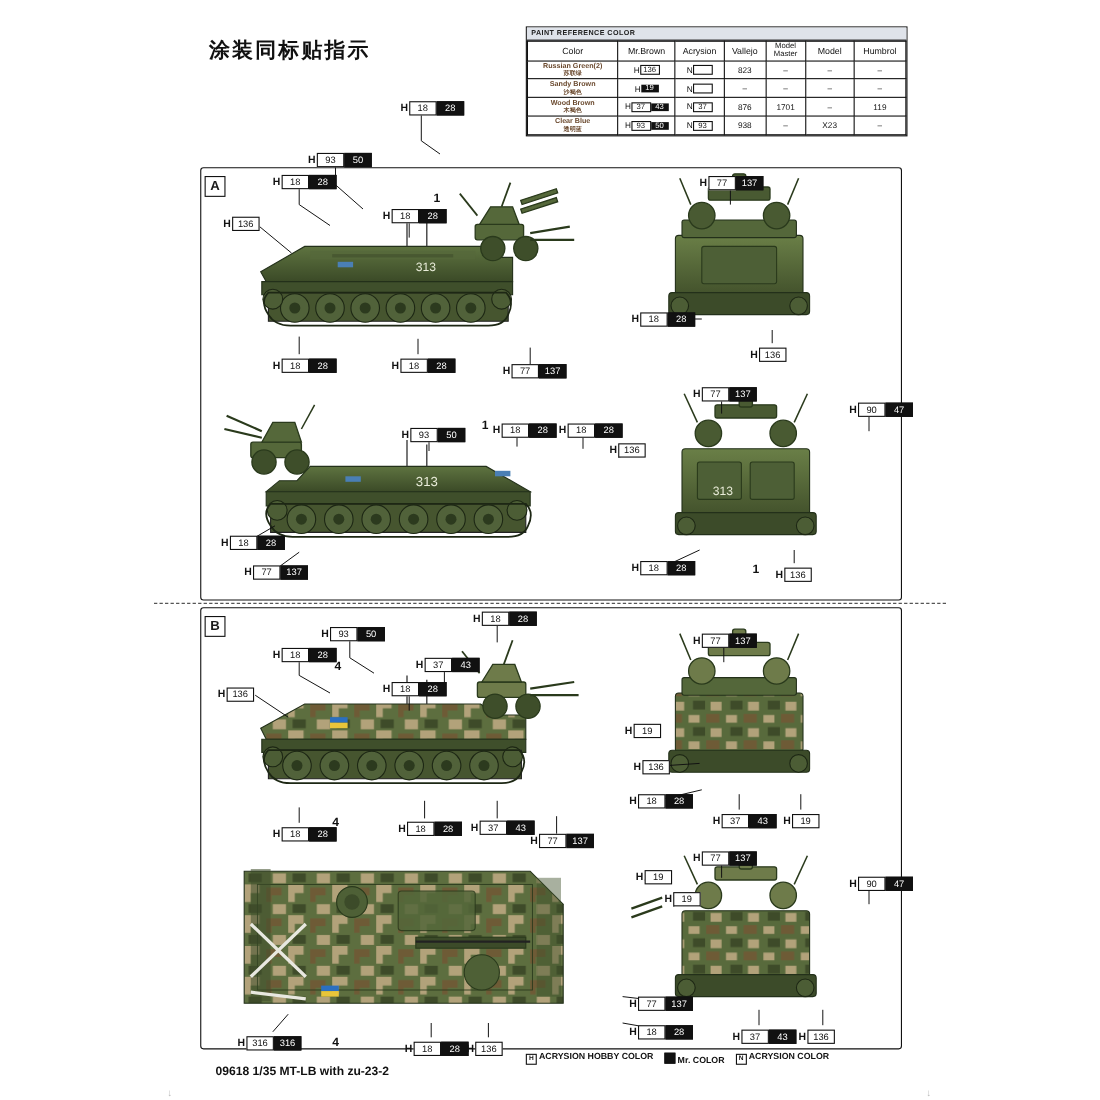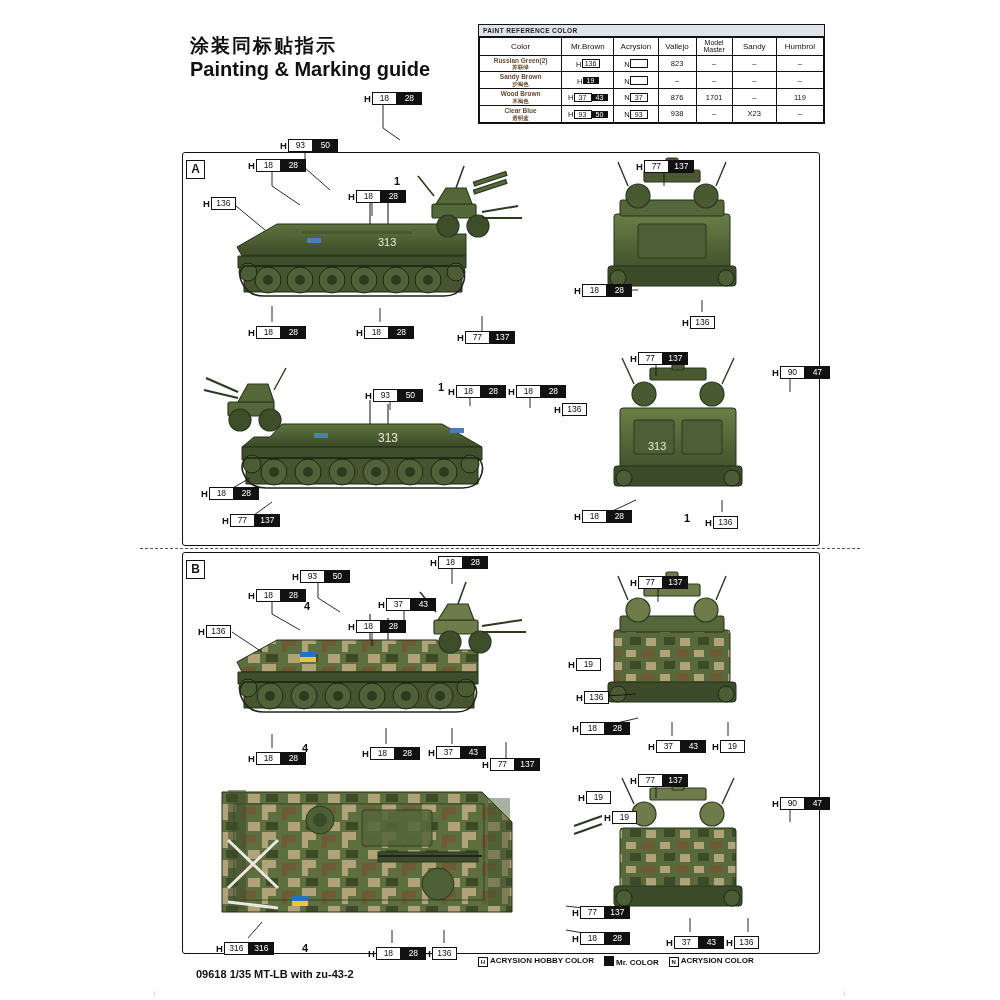--- a/index.html
+++ b/index.html
@@ -50,42 +50,41 @@
   .corner{position:absolute;color:#bbb;font-size:9px;}
   svg{display:block;}
   .art{position:absolute;}
 </style>
 </head>
 <body>
 
 <div class="page">
 
   <div class="title-cn">涂装同标贴指示</div>
-  <div class="title-en">Painting &amp; Marking guide</div>
 
   <div class="paint-table">
     <div class="paint-head">PAINT  REFERENCE  COLOR</div>
     <table class="pt">
       <colgroup>
         <col style="width:82px">
           <col style="width:52px">
           <col style="width:44px">
           <col style="width:38px">
         <col style="width:36px">
           <col style="width:44px">
           <col style="width:47px">
       </colgroup>
       <tbody>
           <tr>
         <th>Color</th>
         <th>Mr.Brown</th>
         <th>Acrysion</th>
         <th>Vallejo</th>
         <th style="font-size:7px;line-height:1.05">Model Master</th>
-        <th>Sandy</th>
+        <th>Model</th>
         <th>Humbrol</th>
       </tr>
       <tr class="row-green">
         <td class="colname">
           <span>Russian Green(2)</span>
           <span class="cn">苏联绿</span>
         </td>
         <td>
           <span class="hletter">H</span><span class="chipw">136</span>
         </td>
@@ -697,21 +696,21 @@
 
   <div id="leadernums">
       <div class="num" style="left: 394px; top: 175px;">1</div>
       <div class="num" style="left: 438px; top: 381px;">1</div>
       <div class="num" style="left: 684px; top: 512px;">1</div>
       <div class="num" style="left: 304px; top: 600px;">4</div>
       <div class="num" style="left: 302px; top: 742px;">4</div>
       <div class="num" style="left: 302px; top: 942px;">4</div>
     </div>
 
-  <div class="footer-code">09618 1/35 MT-LB with zu-43-2</div>
+  <div class="footer-code">09618 1/35 MT-LB with zu-23-2</div>
   <div class="footer-legend">
     <span><span class="sqn">H</span><span>ACRYSION HOBBY COLOR</span></span>
     <span><span class="sqb"></span><span>Mr. COLOR</span></span>
     <span><span class="sqn">N</span><span>ACRYSION COLOR</span></span>
   </div>
 
   <div class="corner" style="left:152px;top:988px;">↓</div>
   <div class="corner" style="left:842px;top:988px;">↓</div>
 </div>
 

